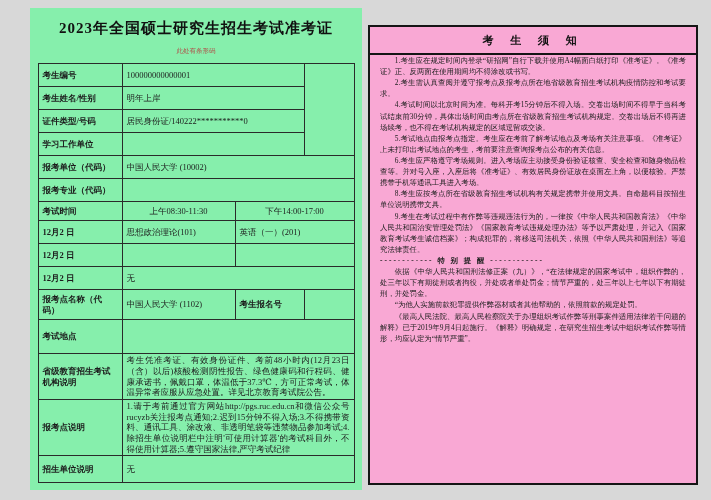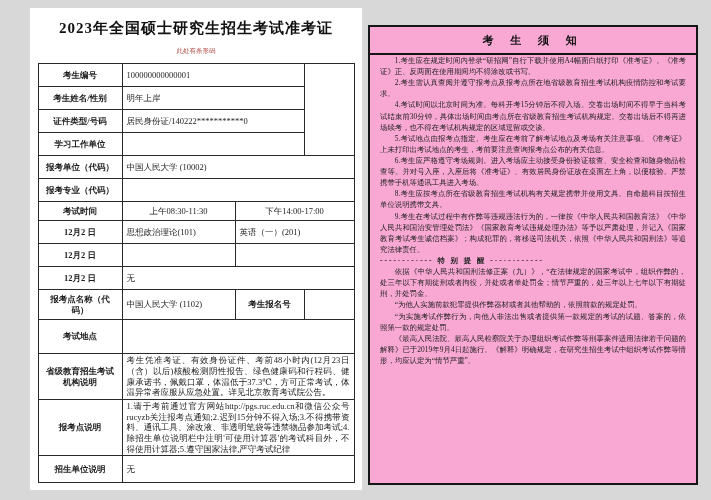--- a/index.html
+++ b/index.html
@@ -6,40 +6,40 @@
   body{
     width:711px;height:500px;
     background:#d8d8d8;
     font-family:"Liberation Serif","DejaVu Serif",serif;
     color:#1c1c1c;
     position:relative;
     overflow:hidden;
   }
   .left-panel{
     position:absolute;left:30px;top:8px;width:332px;height:482px;
-    background:#ffffff;
+    background:#86efac;
   }
   .ticket-title{
     text-align:center;font-size:15px;font-weight:bold;
     padding-top:11px;letter-spacing:1px;color:#111;
   }
   .barcode-note{
     text-align:center;font-size:6.5px;margin-top:9px;margin-bottom:7px;
   }
   table.ticket{
     border-collapse:collapse;table-layout:fixed;
     margin:0 auto;width:316px;
   }
   table.ticket td{
     border:1px solid #2a2a2a;
     font-size:8.5px;line-height:1.25;
     padding:1px 4px;vertical-align:middle;
     overflow:hidden;
   }
-  td.lab{text-align:center;font-weight:bold;padding:1px 2px;}
+  td.lab{font-weight:bold;padding:1px 2px;}
   td.ctr{text-align:center;}
   tr.r-basic{height:23px;}
   tr.r-time{height:19px;}
   tr.r-date{height:23px;}
   tr.r-site{height:30px;}
   tr.r-loc{height:34px;}
   tr.r-prov{height:46px;}
   tr.r-pnote{height:48px;}
   tr.r-unit{height:27px;}
   td.smalltxt{font-size:7.2px;line-height:1.35;text-align:justify;padding:2px 4px;}
@@ -154,16 +154,15 @@
     <p>1.考生应在规定时间内登录“研招网”自行下载并使用A4幅面白纸打印《准考证》。《准考证》正、反两面在使用期间均不得涂改或书写。</p>
     <p>2.考生需认真查阅并遵守报考点及报考点所在地省级教育招生考试机构疫情防控和考试要求。</p>
     <p>4.考试时间以北京时间为准。每科开考15分钟后不得入场。交卷出场时间不得早于当科考试结束前30分钟，具体出场时间由考点所在省级教育招生考试机构规定。交卷出场后不得再进场续考，也不得在考试机构规定的区域逗留或交谈。</p>
     <p>5.考试地点由报考点指定。考生应在考前了解考试地点及考场有关注意事项。《准考证》上未打印出考试地点的考生，考前要注意查询报考点公布的有关信息。</p>
     <p>6.考生应严格遵守考场规则。进入考场应主动接受身份验证核查、安全检查和随身物品检查等。并对号入座，入座后将《准考证》、有效居民身份证放在桌面左上角，以便核验。严禁携带手机等通讯工具进入考场。</p>
     <p>8.考生应按考点所在省级教育招生考试机构有关规定携带并使用文具。自命题科目按招生单位说明携带文具。</p>
     <p>9.考生在考试过程中有作弊等违规违法行为的，一律按《中华人民共和国教育法》《中华人民共和国治安管理处罚法》《国家教育考试违规处理办法》等予以严肃处理，并记入《国家教育考试考生诚信档案》；构成犯罪的，将移送司法机关，依照《中华人民共和国刑法》等追究法律责任。</p>
     <p class="special-title">------------ 特 别 提 醒 ------------</p>
     <p>依据《中华人民共和国刑法修正案（九）》，“在法律规定的国家考试中，组织作弊的，处三年以下有期徒刑或者拘役，并处或者单处罚金；情节严重的，处三年以上七年以下有期徒刑，并处罚金。</p>
     <p>“为他人实施前款犯罪提供作弊器材或者其他帮助的，依照前款的规定处罚。</p>
-    <p>“为实施考试作弊行为，向他人非法出售或者提供第一款规定的考试的试题、答案的，依照第一款的规定处罚。</p>
     <p>《最高人民法院、最高人民检察院关于办理组织考试作弊等刑事案件适用法律若干问题的解释》已于2019年9月4日起施行。《解释》明确规定，在研究生招生考试中组织考试作弊等情形，均应认定为“情节严重”。</p>
   </div>
 </div>
 
 </body></html>

